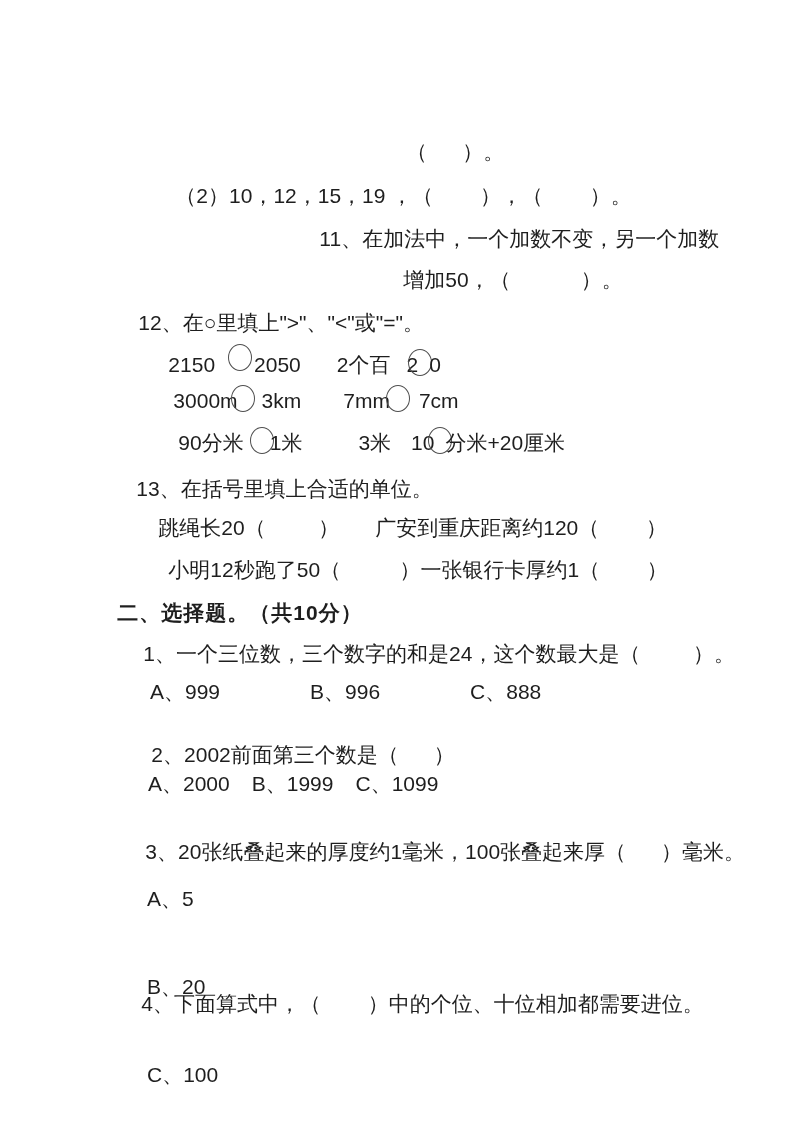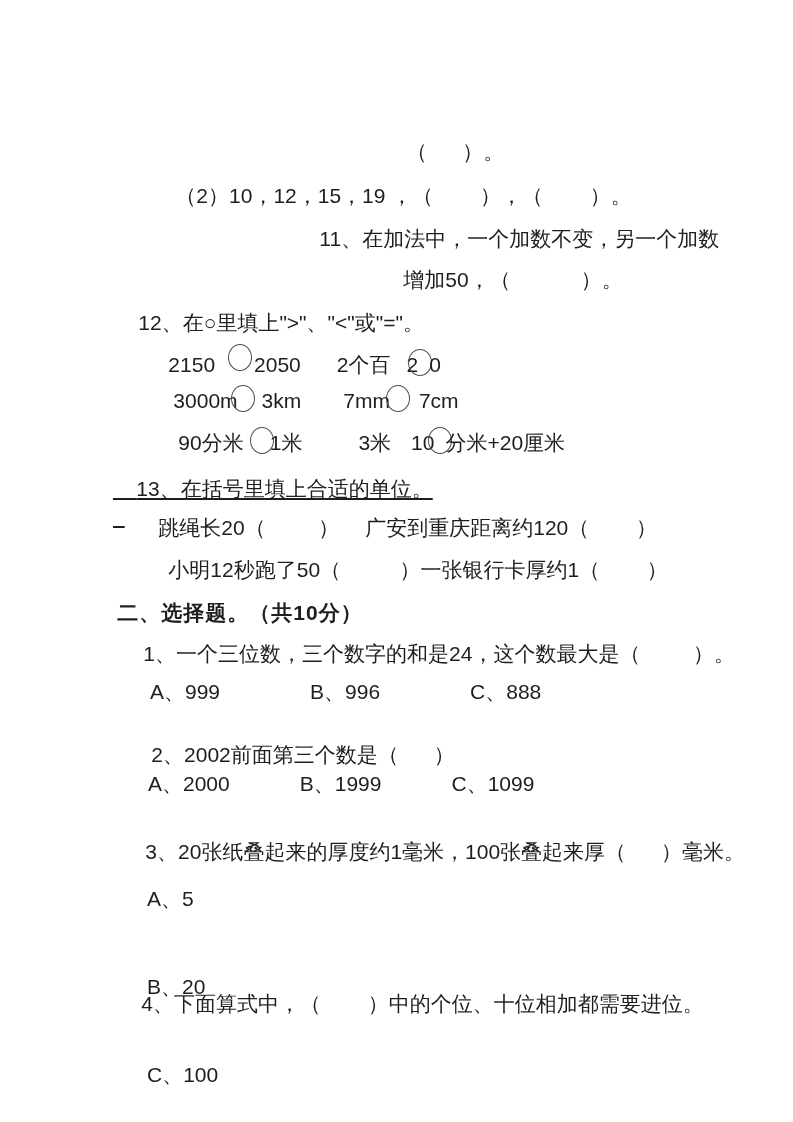--- a/index.html
+++ b/index.html
@@ -19,21 +19,21 @@
     display:inline-block;
     width:22px;height:25px;
     border:1.5px solid #4f4f4f;
     border-radius:50%;
     vertical-align:-4px;
     background:transparent;
   }
   .circle.raised{vertical-align:1px;}
   .opts{display:flex;}
   .opts.g70{gap:90px;margin-top:26px;}
-  .opts.g46{gap:70px;justify-content:flex-end;}
+  .opts.g46{gap:22px;justify-content:flex-end;}
   .opts.g60{gap:60px;}
 </style>
 </head>
 <body>
 
 <div class="page">
 
   <div class="line" style="left:383px;top:110px;">
     <span data-bind="fill_in.tail_blank">（      ）。</span>
   </div>
@@ -58,25 +58,25 @@
   </div>
 
   <div class="line" style="left:150px;top:357px;">
     <span data-bind="fill_in.q12.rows.1.a_left">3000m</span><span class="circle" style="margin-left:-7px;margin-right:7px;"></span><span data-bind="fill_in.q12.rows.1.a_right">3km</span><span style="margin-left:42px;" data-bind="fill_in.q12.rows.1.b_left">7mm</span><span class="circle" style="margin-left:-4px;margin-right:9px;"></span><span data-bind="fill_in.q12.rows.1.b_right">7cm</span>
   </div>
 
   <div class="line" style="left:155px;top:399px;">
     <span data-bind="fill_in.q12.rows.2.a_left">90分米</span><span class="circle" style="margin-left:6px;margin-right:-4px;"></span><span data-bind="fill_in.q12.rows.2.a_right">1米</span><span style="margin-left:56px;" data-bind="fill_in.q12.rows.2.b_left">3米</span><span style="margin-left:20px;" data-bind="fill_in.q12.rows.2.b_right_pre">10</span><span class="circle" style="margin-left:-6px;margin-right:-7px;"></span><span data-bind="fill_in.q12.rows.2.b_right_post">分米+20厘米</span>
   </div>
 
-  <div class="line" style="left:113px;top:447px;text-decoration:underline;">
+  <div class="line" style="left:113px;top:447px;">
     <span data-bind="fill_in.q13.title">13、在括号里填上合适的单位。</span>
   </div>
   <div class="line" style="left:135px;top:486px;">
-    <span data-bind="fill_in.q13.row1_left">跳绳长20（         ）</span><span style="margin-left:26px;" data-bind="fill_in.q13.row1_right">广安到重庆距离约120（        ）</span>
+    <span data-bind="fill_in.q13.row1_left">跳绳长20（         ）</span><span style="margin-left:36px;" data-bind="fill_in.q13.row1_right">广安到重庆距离约120（        ）</span>
   </div>
   <div class="line" style="left:145px;top:528px;">
     <span data-bind="fill_in.q13.row2_left">小明12秒跑了50（          ）</span><span style="" data-bind="fill_in.q13.row2_right">一张银行卡厚约1（        ）</span>
   </div>
 
   <div class="line bold" style="left:90px;top:571px;">
     <span data-bind="choice.header">二、选择题。（共10分）</span>
   </div>
 
   <div class="line" style="left:120px;top:612px;">

